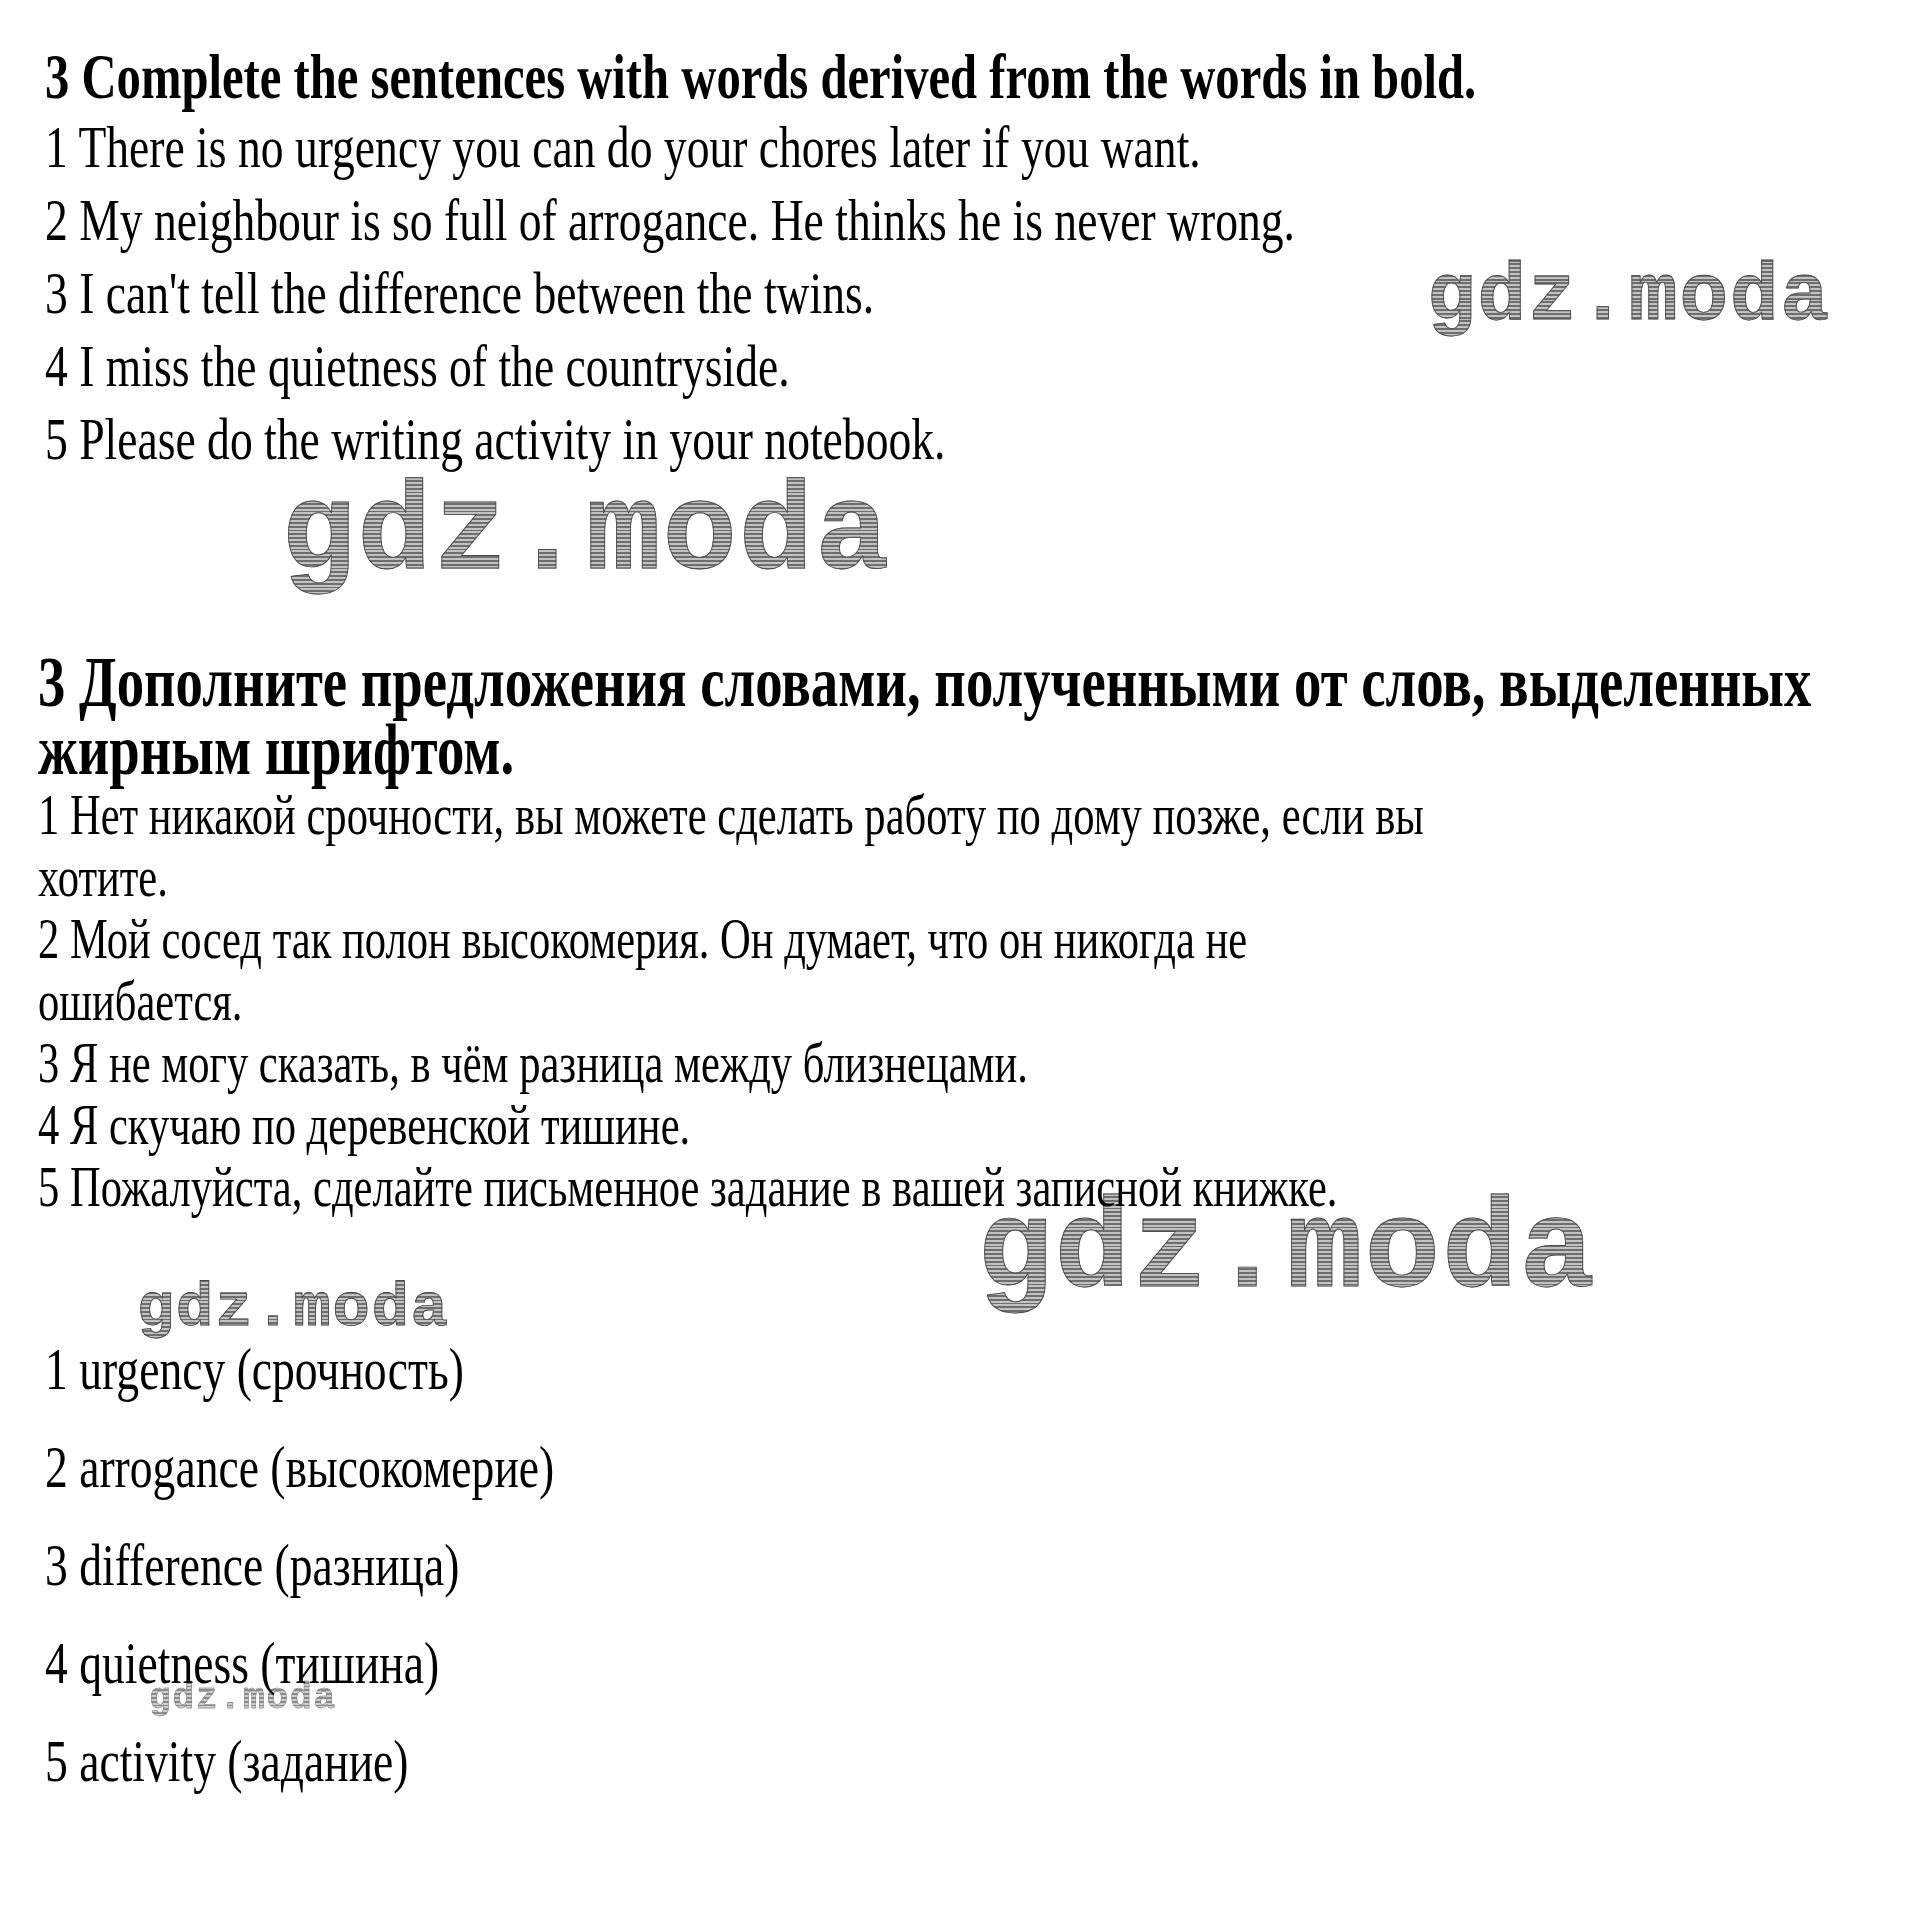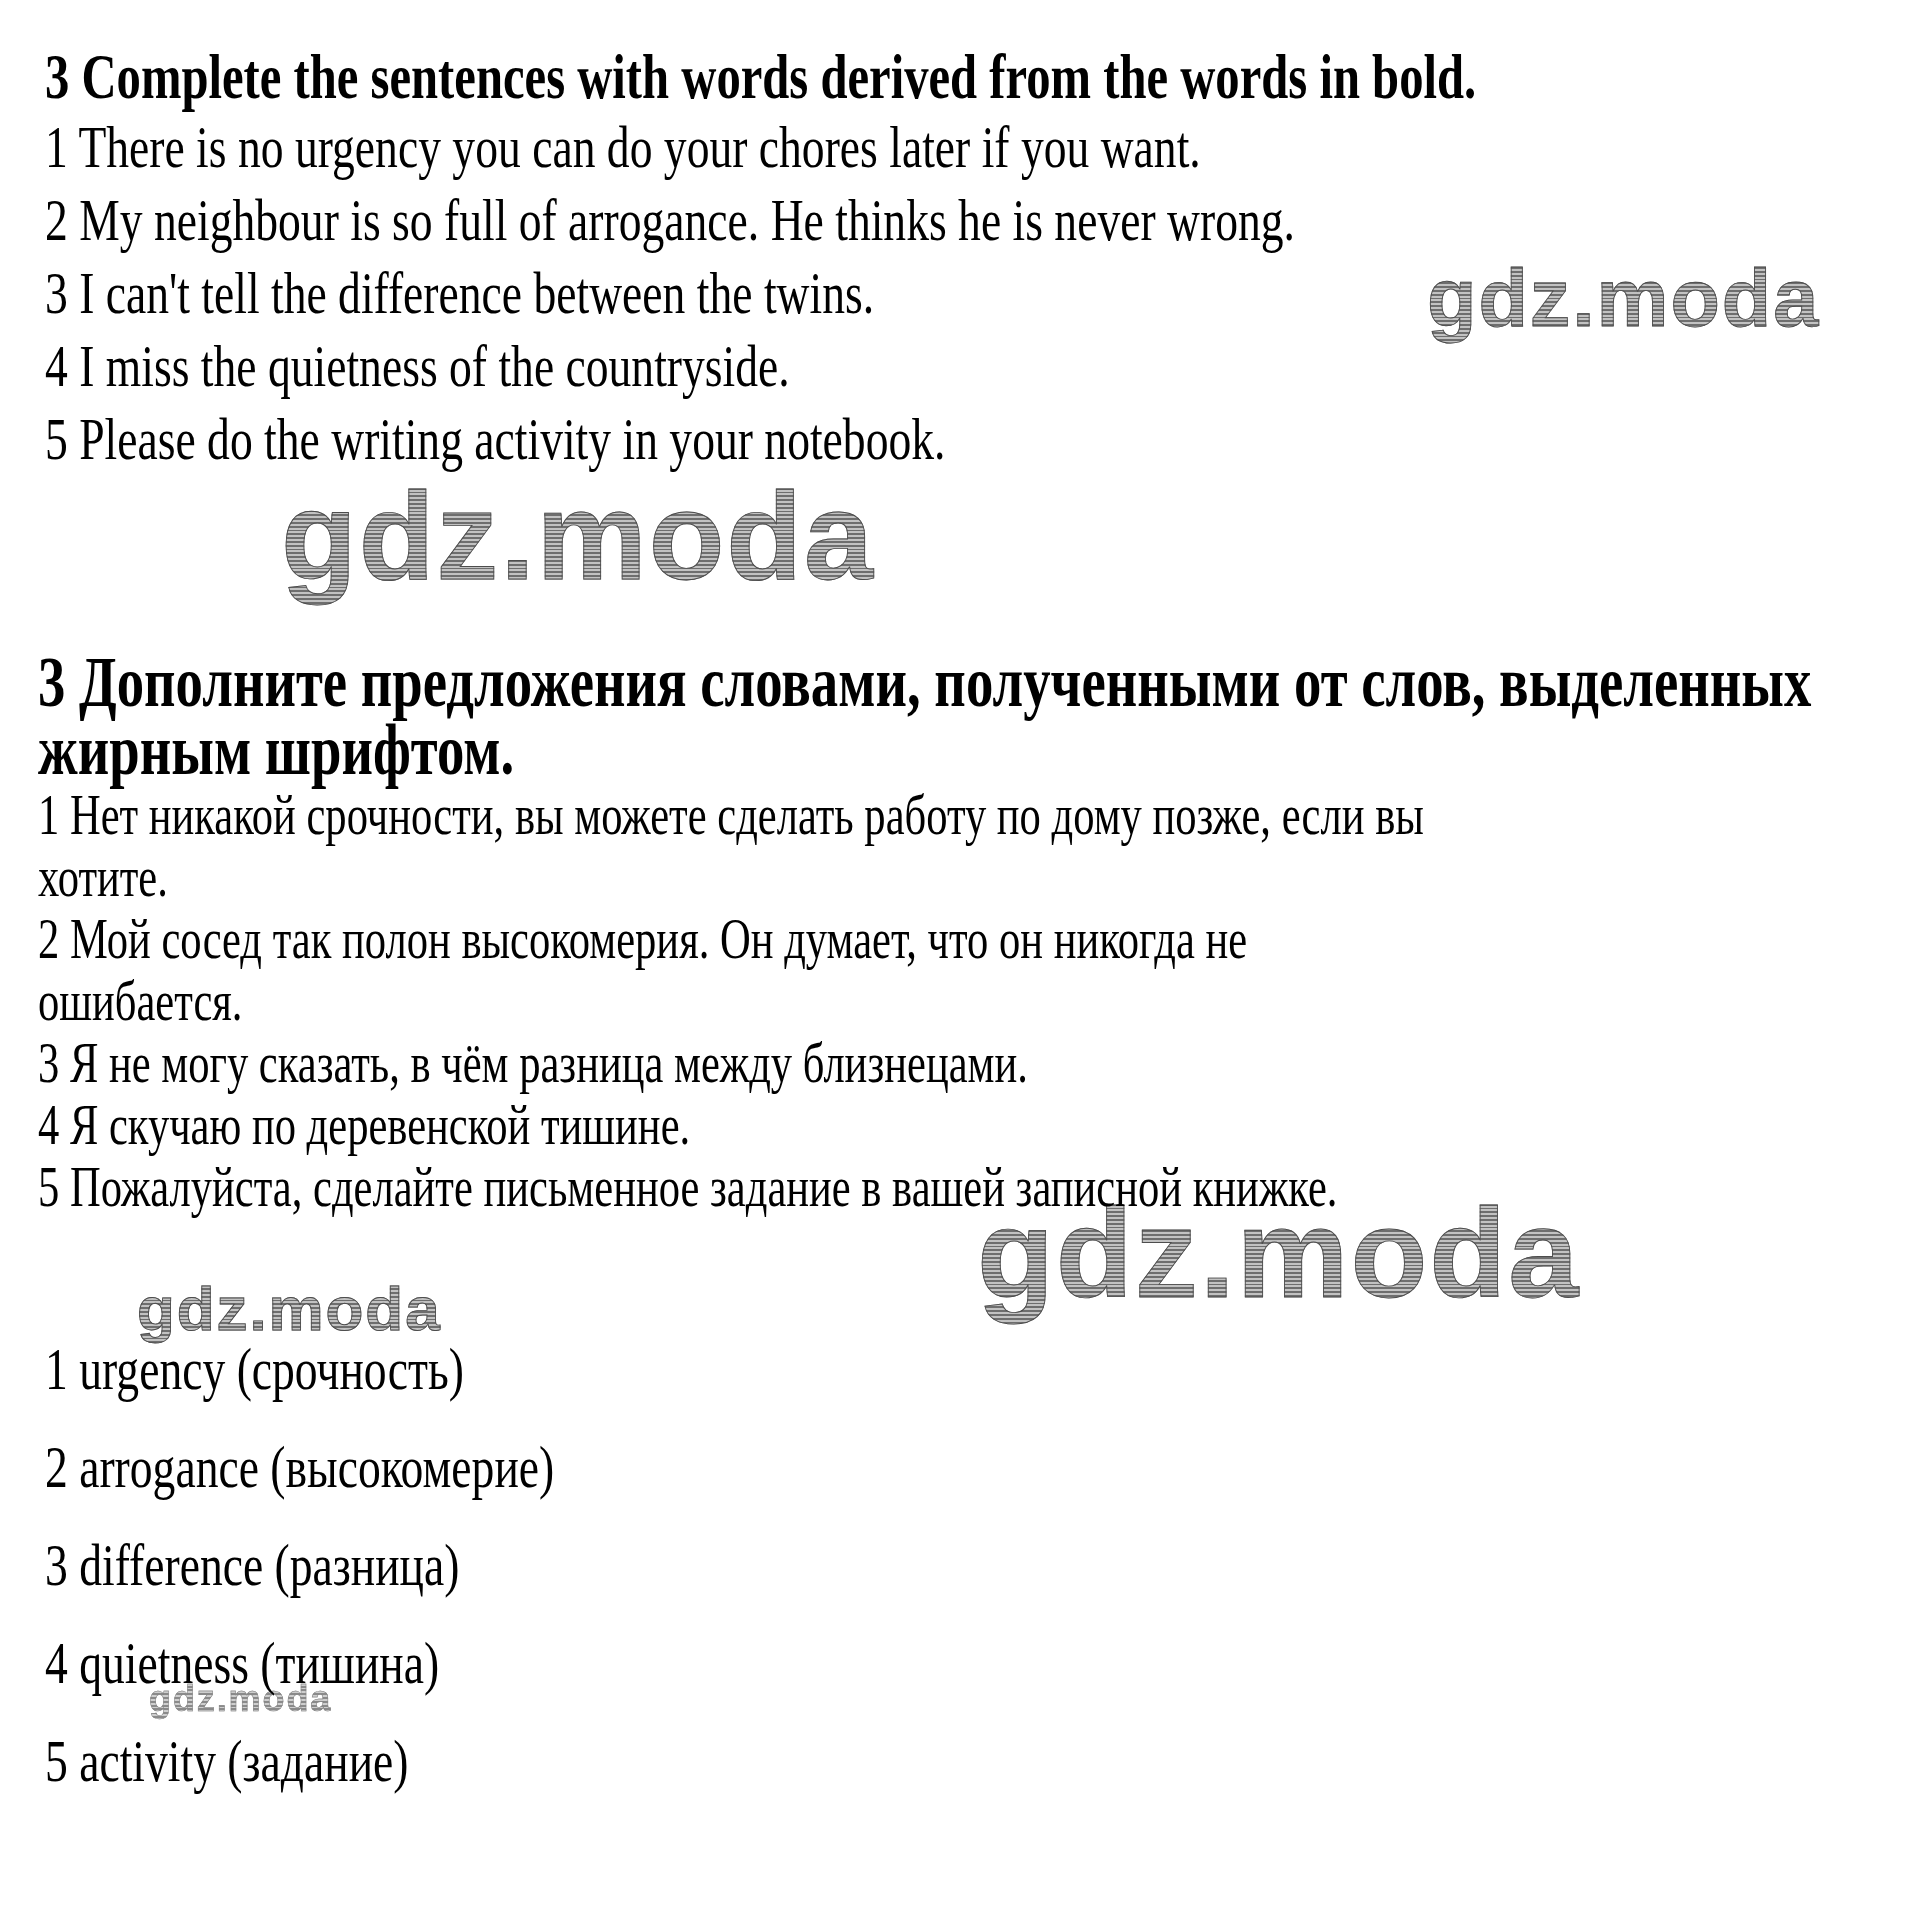--- a/index.html
+++ b/index.html
@@ -29,21 +29,21 @@
   #ru-block { left: 38px; top: 648px; font-size: 56px; line-height: 62px; }
   #ru-block .title-line { font-weight: bold; font-size: 72px; line-height: 68px; }
 
   #word-list { left: 45px; top: 1341px; font-size: 60px; line-height: 56px; }
   #word-list .word-item { margin-bottom: 42px; }
 
   
   .wm {
     position: absolute;
     z-index: 0;
-    font-family: Liberation Sans, sans-serif;
+    font-family: Liberation Mono, monospace;
     font-weight: bold;
     letter-spacing: 1.9px;
     white-space: nowrap;
     color: #8a8a8a;
     background: repeating-linear-gradient(180deg,
       #6e6e6e 0px, #6e6e6e 1.9px,
       #c2c2c2 1.9px, #c2c2c2 3.8px);
     -webkit-background-clip: text;
     background-clip: text;
     -webkit-text-fill-color: transparent;

